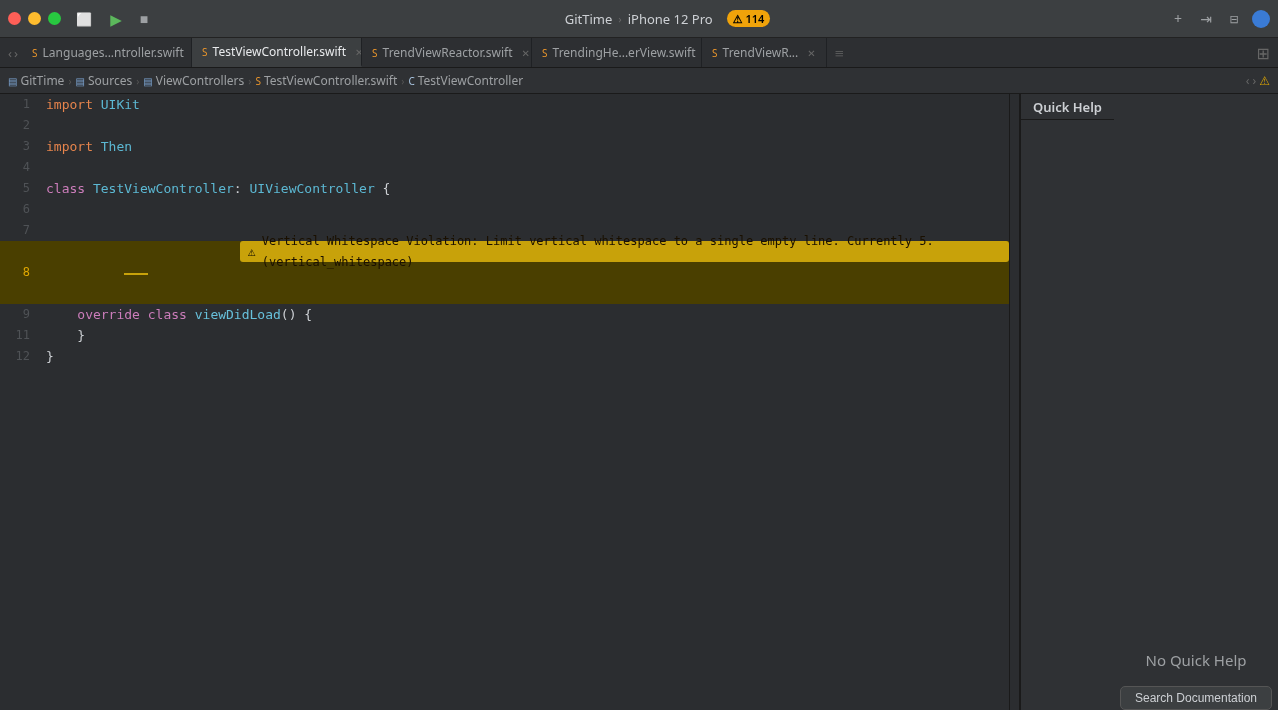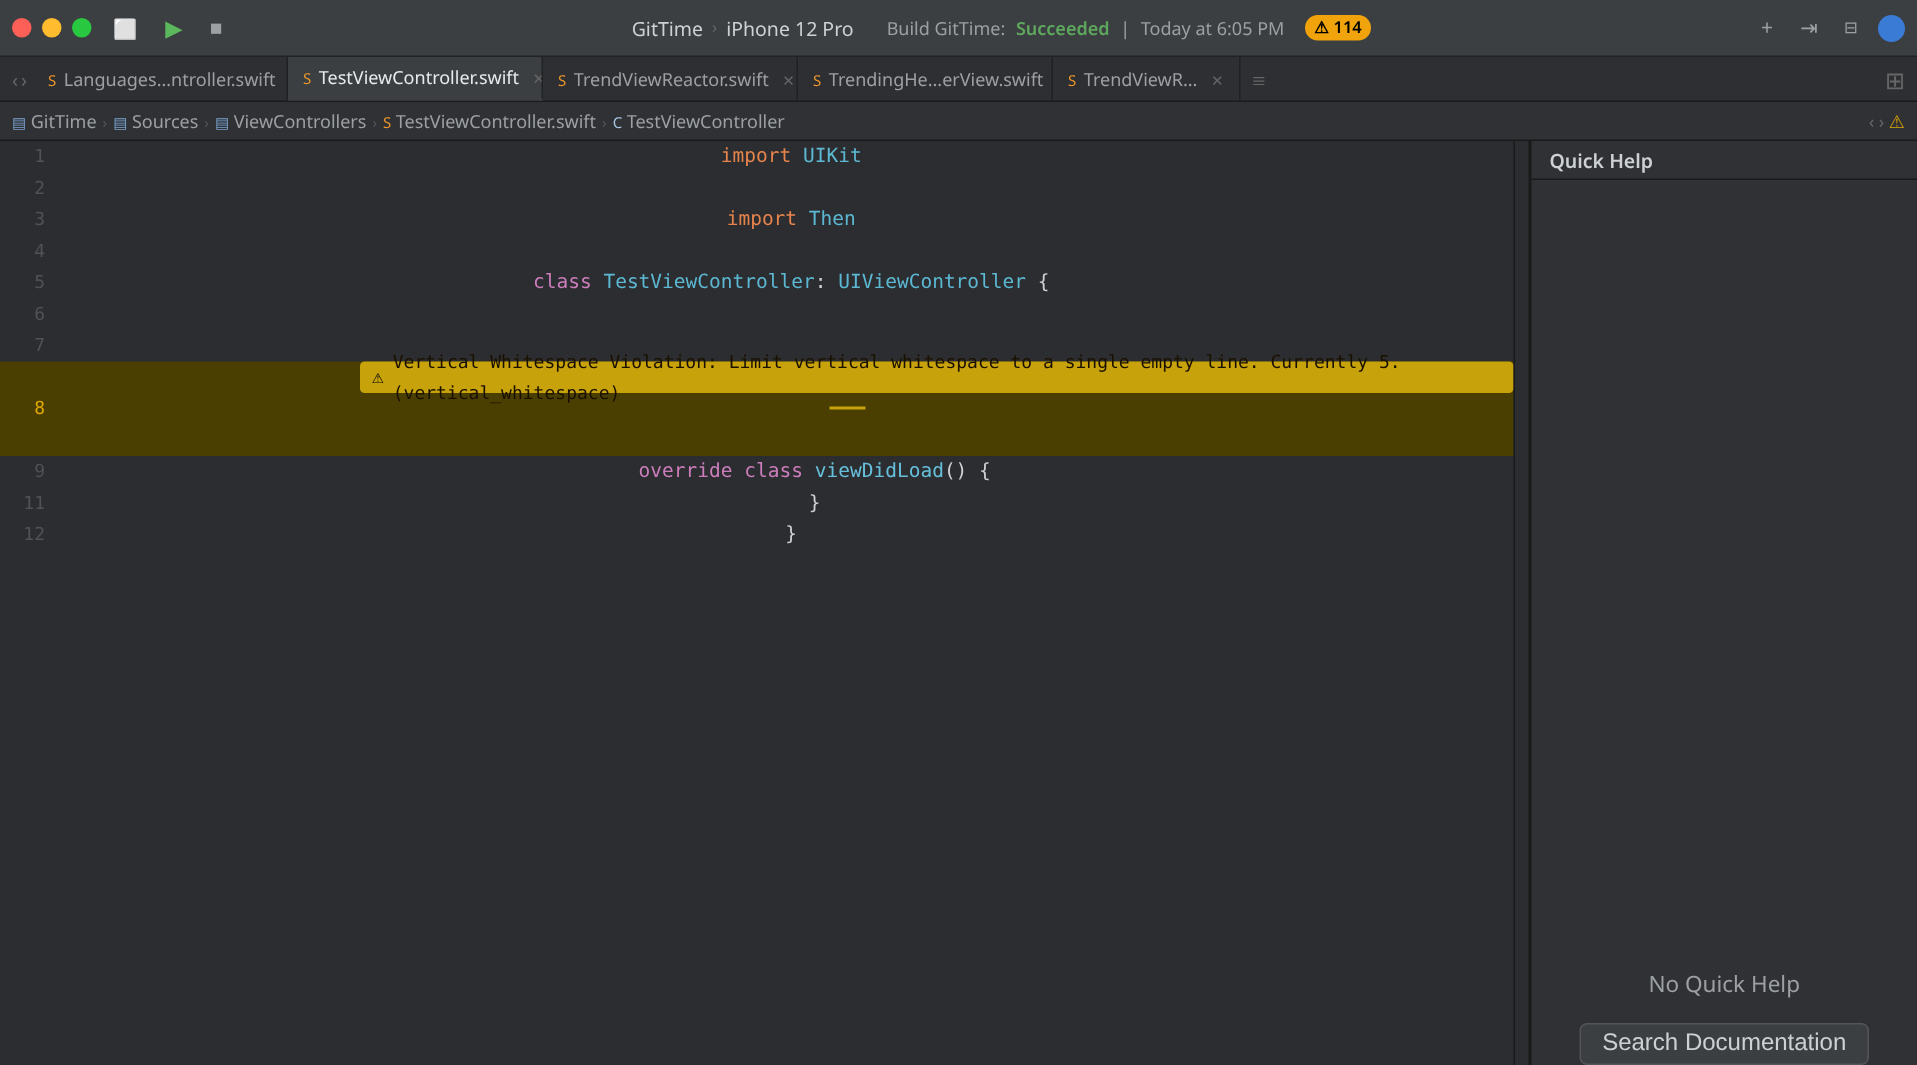--- a/index.html
+++ b/index.html
@@ -218,21 +218,20 @@
       font-size: 12px;
       user-select: none;
     }
     .code-line.highlighted .line-num {
       color: #e0a800;
     }
     .line-content {
       flex: 1;
       padding-left: 6px;
       white-space: pre;
-      text-align: center;
     }
 
     
     .kw { color: #cc7dbb; } 
     .kw2 { color: #e6844c; } 
     .type { color: #5cb8d3; } 
     .fn { color: #67c0db; }
     .plain { color: #cdd0d4; }
 
     
@@ -258,21 +257,21 @@
       font-weight: bold;
     }
 
     
     .quick-help {
       width: 258px;
       min-width: 258px;
       background: #2f3134;
       border-left: 1px solid #1a1a1a;
       display: flex;
-      flex-direction: column;
+      flex-direction: row;
     }
     .qh-header {
       height: 26px;
       display: flex;
       align-items: center;
       padding: 0 12px;
       font-size: 13px;
       font-weight: 600;
       color: #cdd0d4;
       border-bottom: 1px solid #1a1a1a;
@@ -288,21 +287,21 @@
     }
     .qh-title {
       font-size: 15px;
       color: #9da0a3;
       font-weight: 400;
     }
     .qh-search-btn {
       background: #3c3f41;
       border: 1px solid #555;
       color: #cdd0d4;
-      font-size: 16px;
+      font-size: 12px;
       padding: 4px 14px;
       border-radius: 5px;
       cursor: pointer;
     }
   </style>
 </head>
 <body>
 
 <div class="titlebar">
   <div class="traffic-lights">
@@ -315,26 +314,20 @@
     <div class="icon-btn">⬜</div>
   </div>
 
   <div class="icon-btn" style="color:#5cb85c;font-size:15px;margin-right:6px;">▶</div>
   <div class="icon-btn" style="font-size:14px;margin-right:12px;">■</div>
 
   <div class="titlebar-center">
     <span class="project-name">GitTime</span>
     <span class="chevron">›</span>
     <span class="device">iPhone 12 Pro</span>
-    <span style="margin-left:16px;" class="build-info">
-      <span>Build GitTime:</span>
-      <span class="succeeded" style="margin-left:4px;">Succeeded</span>
-      <span style="margin: 0 4px;">|</span>
-      <span>Today at 6:05 PM</span>
-    </span>
     <span class="warning-badge">
       <span>⚠</span>
       <span>114</span>
     </span>
   </div>
 
   <div class="titlebar-right">
     <div class="tb-icon">+</div>
     <div class="tb-icon">⇥</div>
     <div class="tb-icon" style="font-size:11px;">⊟</div>

